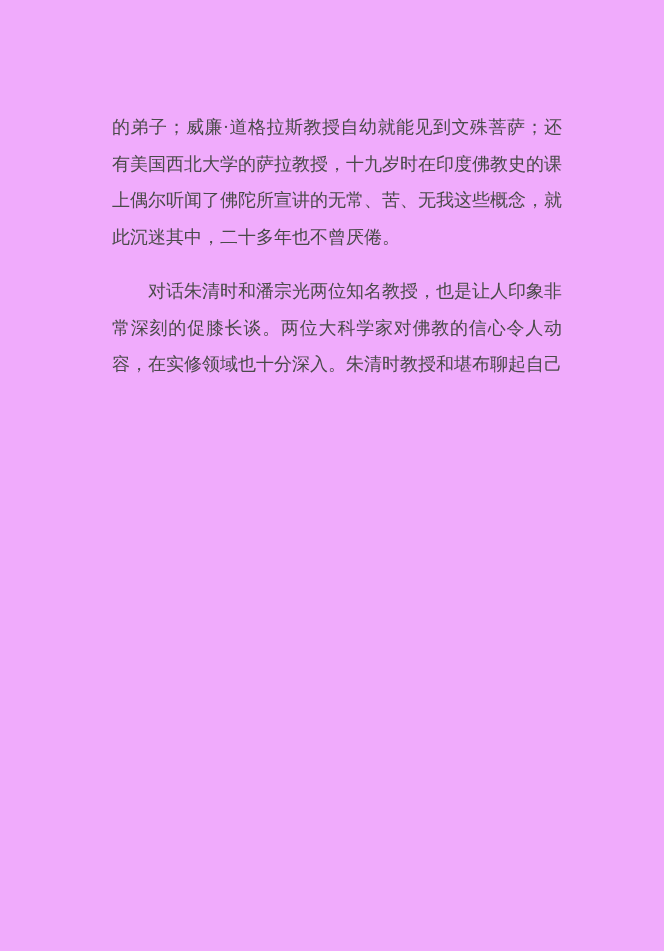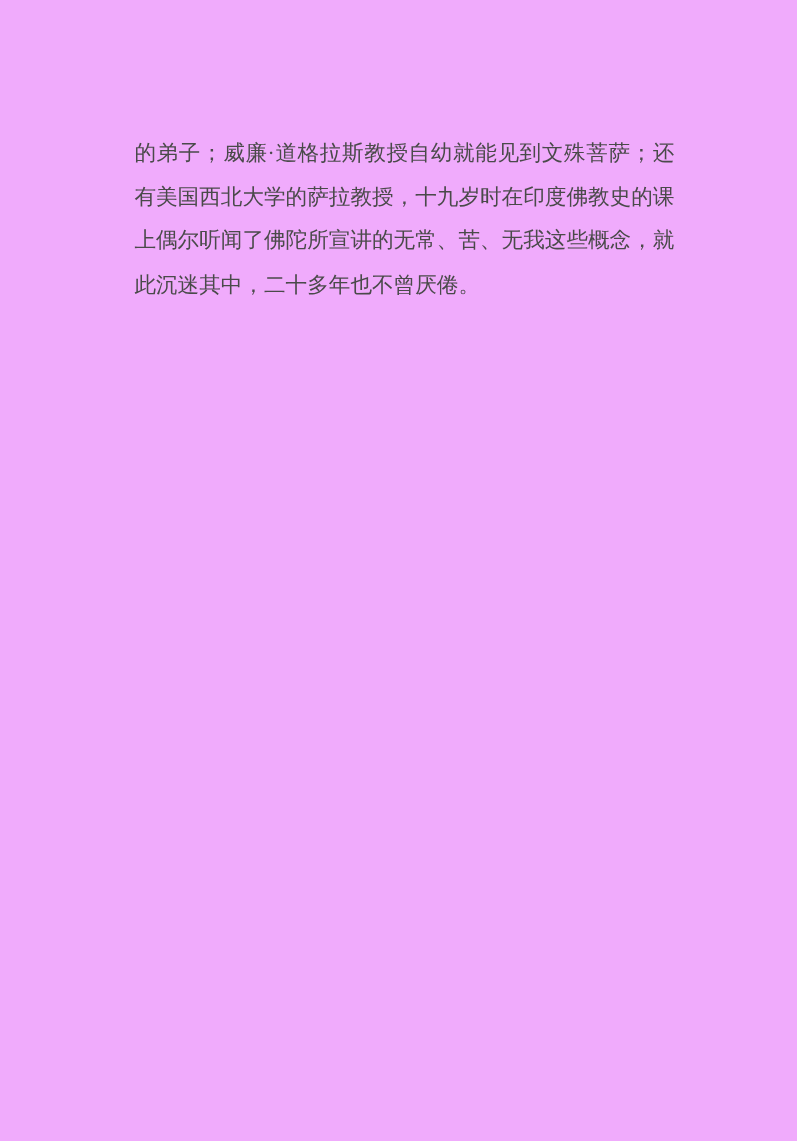--- a/index.html
+++ b/index.html
@@ -38,14 +38,15 @@
   .content p:last-child {
     margin-bottom: 0;
   }
 </style>
 </head>
 <body>
 
 <div class="page">
   <div class="content">
     <p>的弟子；威廉·道格拉斯教授自幼就能见到文殊菩萨；还有美国西北大学的萨拉教授，十九岁时在印度佛教史的课上偶尔听闻了佛陀所宣讲的无常、苦、无我这些概念，就此沉迷其中，二十多年也不曾厌倦。</p>
+    <p>对话朱清时和潘宗光两位知名教授，也是让人印象非常深刻的促膝长谈。两位大科学家对佛教的信心令人动容，在实修领域也十分深入。朱清时教授和堪布聊起自己</p>
   </div>
 </div>
 
 </body></html>

